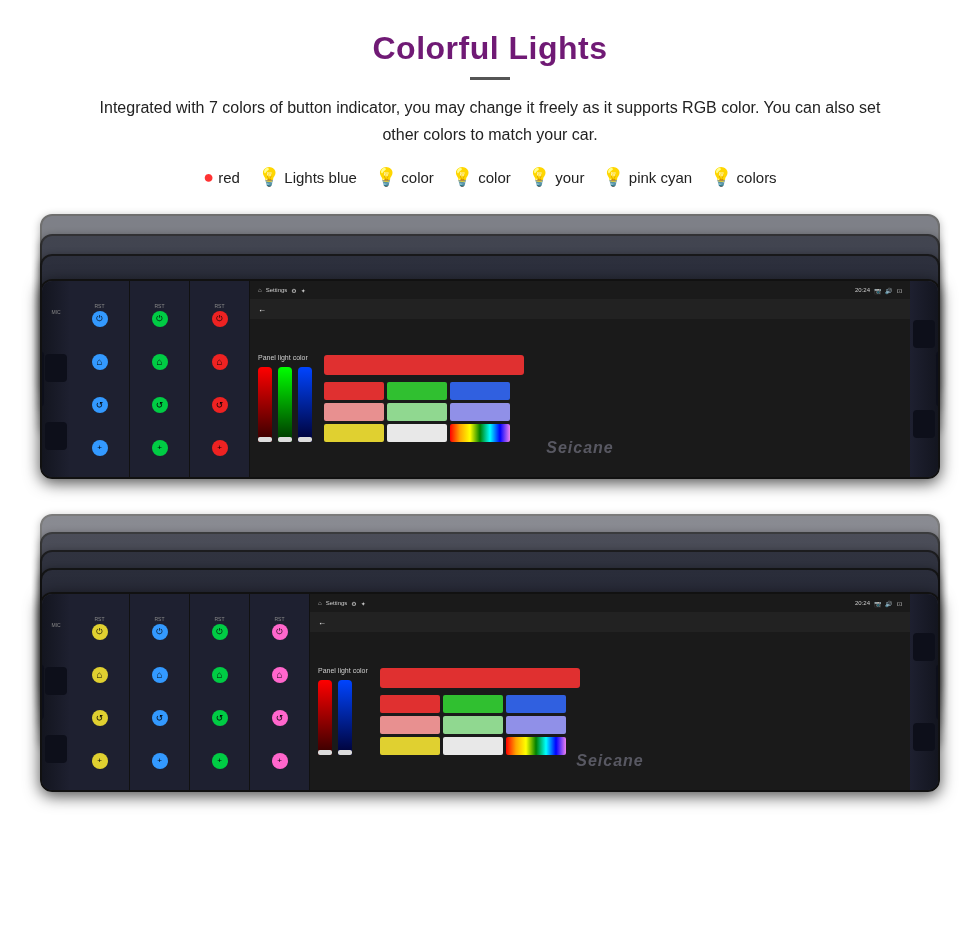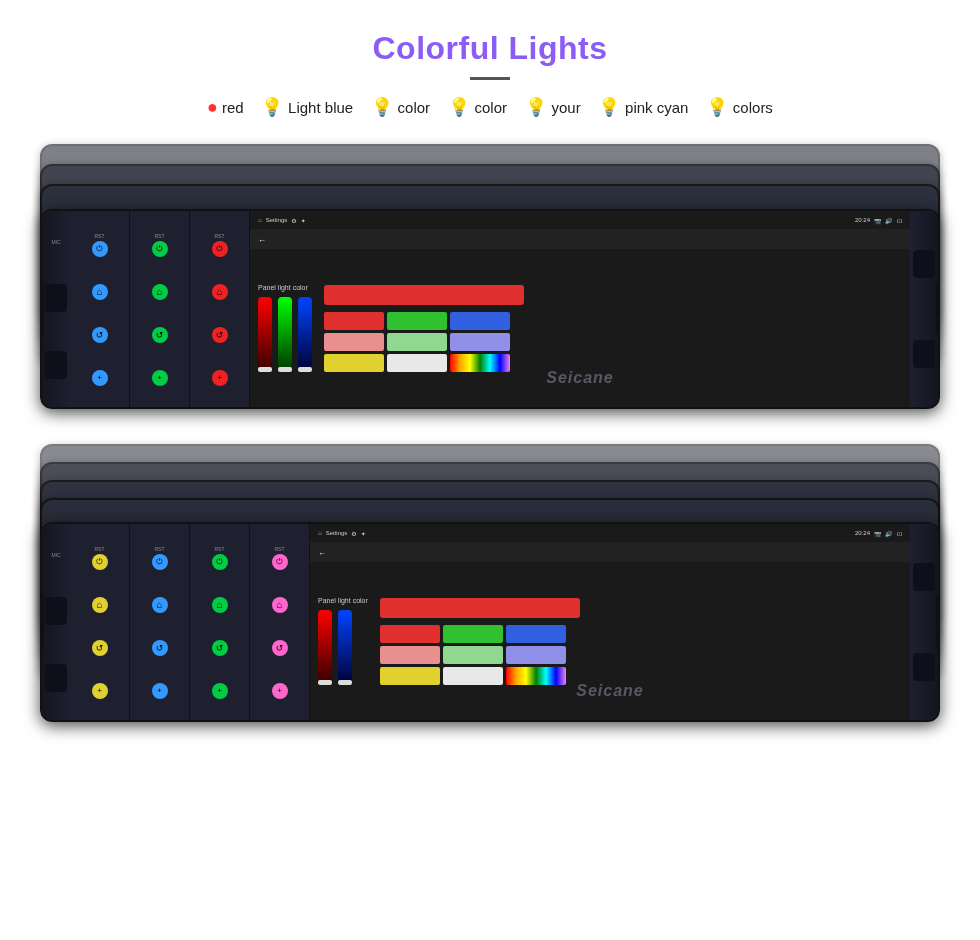--- a/index.html
+++ b/index.html
@@ -17,21 +17,21 @@
     }
 
     
     .title-section {
       text-align: center;
       margin-bottom: 16px;
     }
     .main-title {
       font-size: 32px;
       font-weight: 900;
-      color: #8b5cf6;
+      color: #701a75;
       letter-spacing: 0.5px;
     }
     .title-divider {
       width: 40px;
       height: 3px;
       background: #555;
       margin: 10px auto 14px auto;
     }
     .description {
       font-size: 16px;
@@ -233,30 +233,31 @@
     }
   </style>
 </head>
 <body>
 
 <div class="page-container">
 
   <div class="title-section">
     <h1 class="main-title">Colorful Lights</h1>
     <div class="title-divider"></div>
+    <p class="description">Integrated with 7 colors of button indicator, you may change it freely as it supports RGB color. You can also set other colors to match your car.</p>
   </div>
 
   <div class="color-legend">
     <div class="legend-item">
       <span class="bulb-icon" style="color:#ff3333;">●</span>
       <span>red</span>
     </div>
     <div class="legend-item">
       <span class="bulb-icon" style="color:#88ccff;">💡</span>
-      <span>Light blue</span>
+      <span>Lights blue</span>
     </div>
     <div class="legend-item">
       <span class="bulb-icon" style="color:#00eeff;">💡</span>
       <span>color</span>
     </div>
     <div class="legend-item">
       <span class="bulb-icon" style="color:#4488ff;">💡</span>
       <span>color</span>
     </div>
     <div class="legend-item">

